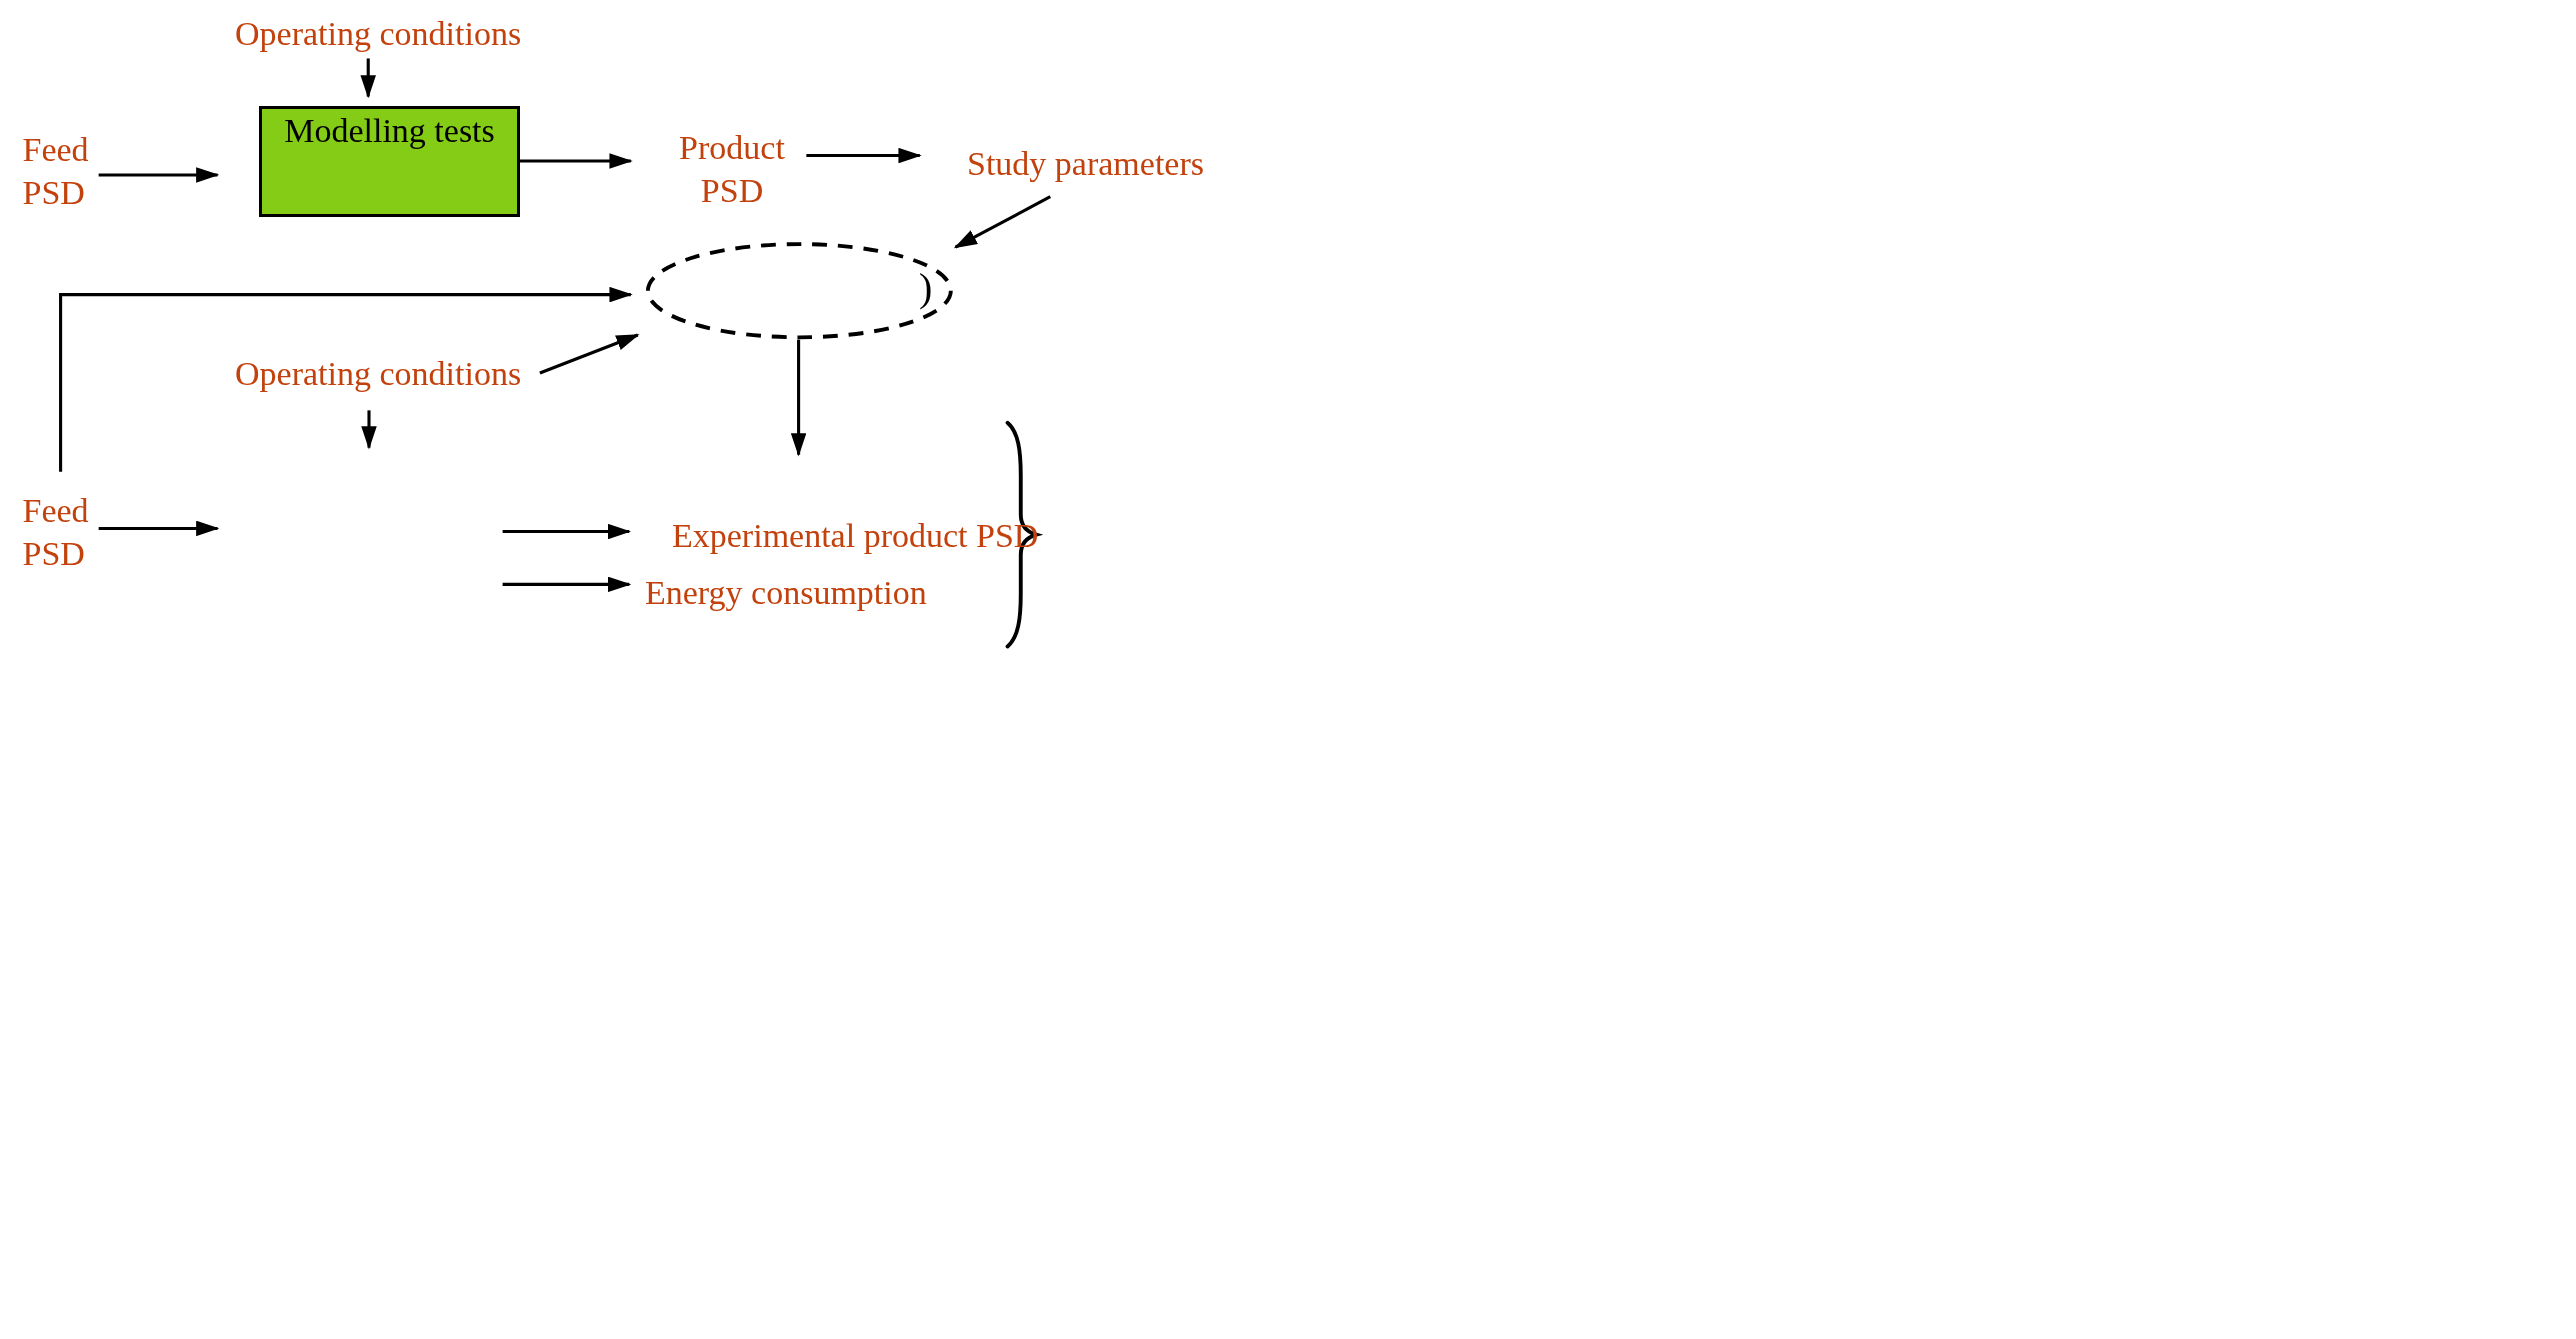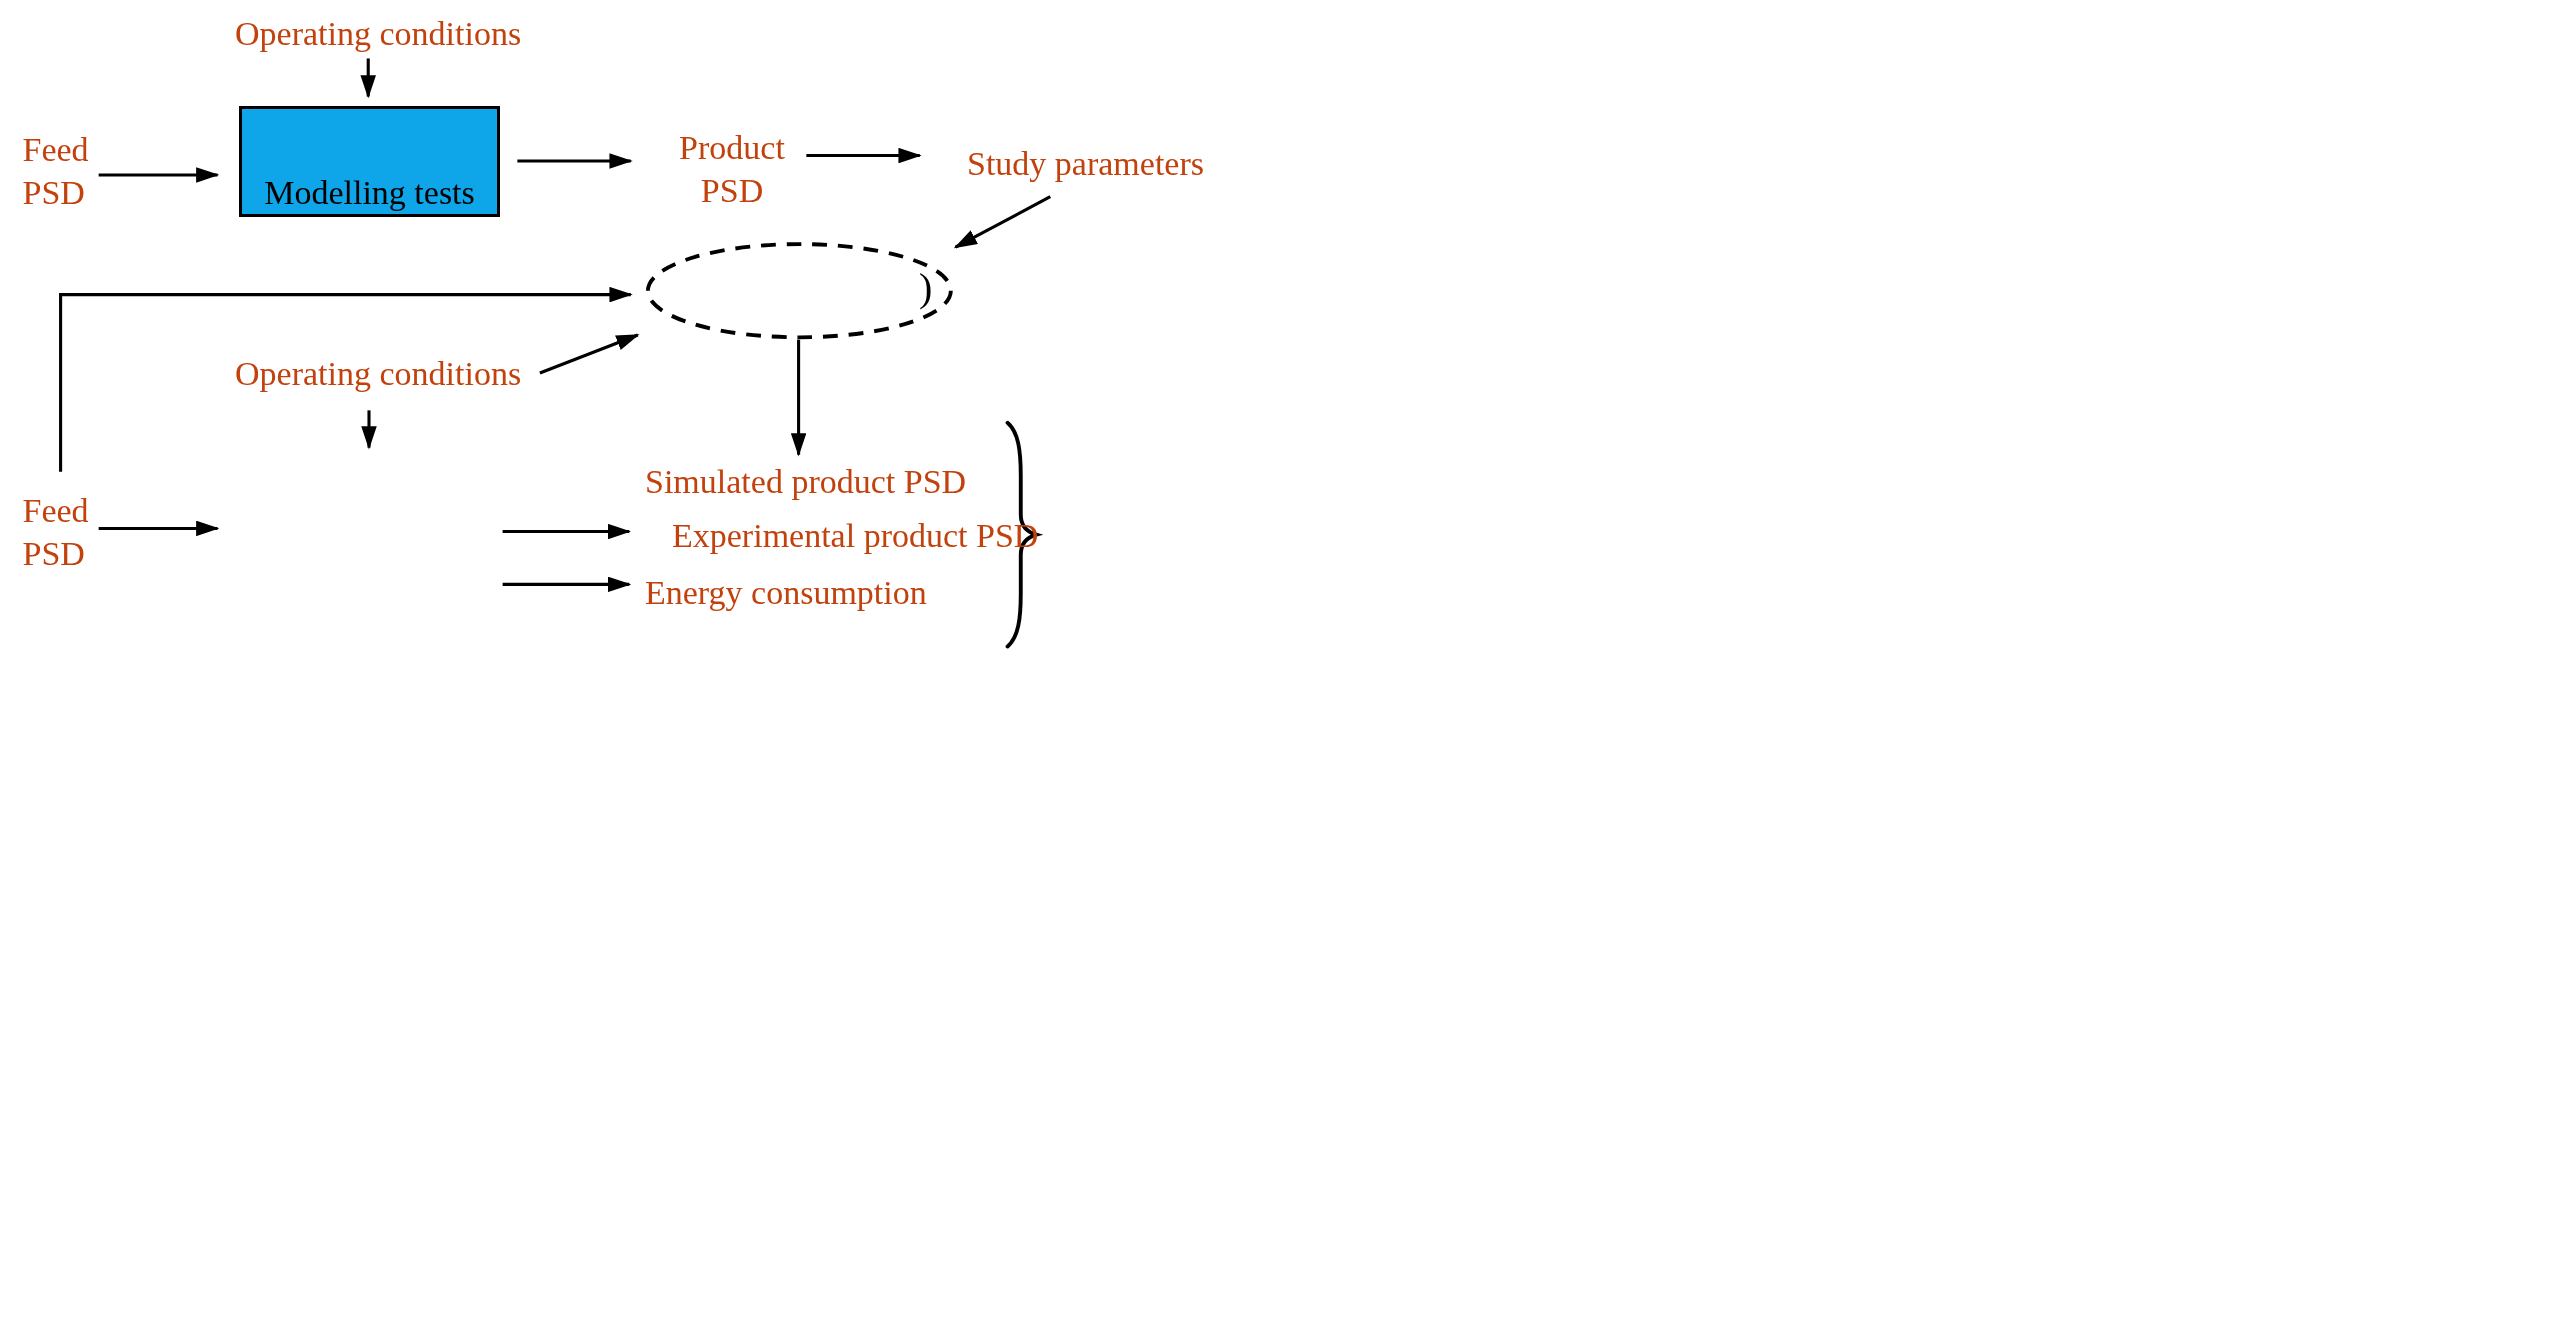--- a/index.html
+++ b/index.html
@@ -16,28 +16,29 @@
     position: absolute;
     font-size: 34px;
     line-height: 43px;
     color: #c2410c;
     white-space: nowrap;
   }
   .center { text-align: center; }
   .box {
     position: absolute;
     border: 3.1px solid #000000;
-    background: #0ea5e9;
+    background: #84cc16;
     display: flex;
-    align-items: flex-end;
+    align-items: flex-start;
     justify-content: center;
     text-align: center;
     font-size: 34px;
     line-height: 43px;
     box-sizing: border-box;
+    margin-left: 20px;
   }
   #wires { position: absolute; left: 0; top: 0; }
   .ellipse-label {
     position: absolute;
     left: 648px; top: 244px;
     width: 303px; height: 93px;
     display: flex; align-items: center; justify-content: center;
     font-size: 34px;
   }
   .paren {
@@ -114,21 +115,20 @@
   <div class="paren">)</div>
 
   <div class="lbl" style="left:235px; top:352px;">Operating conditions</div>
 
   <div class="lbl" style="left:22.5px; top:489px;">
     <div>Feed</div>
     <div>PSD</div>
   </div>
 
 
-  <div class="lbl" style="left:645px; top:460px;">Simulated product PSD</div>
 
   <div class="lbl" style="left:672px; top:514px;">Experimental product PSD</div>
 
   <div class="lbl" style="left:645px; top:571px;">Energy consumption</div>
 
 
 </div>
 
 
 </body></html>

